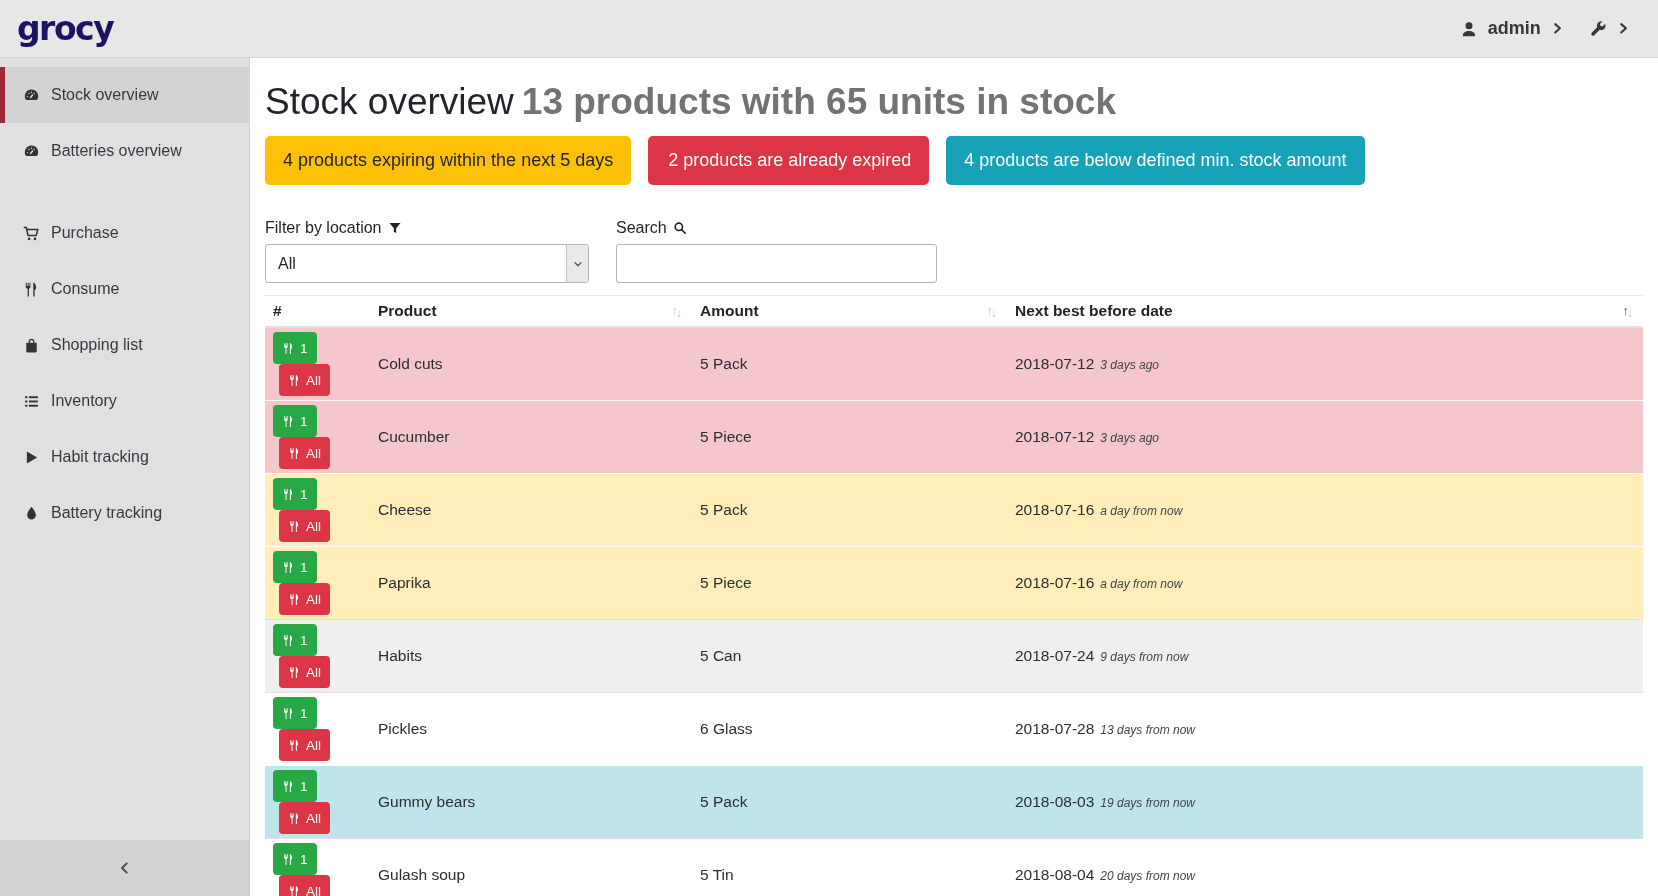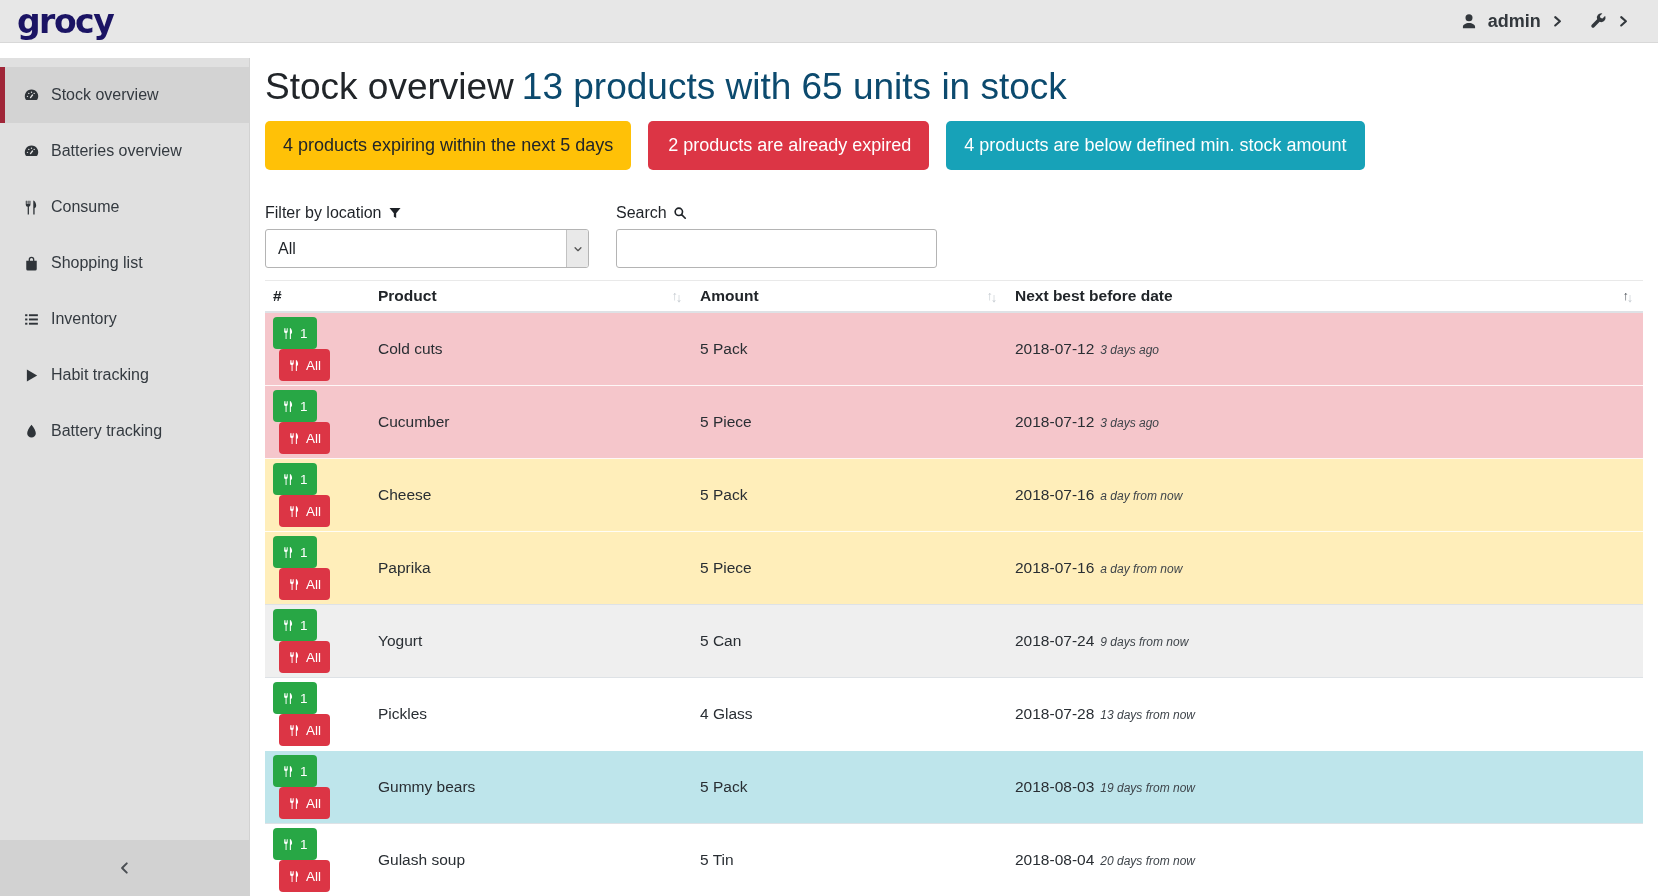--- a/index.html
+++ b/index.html
@@ -7,21 +7,21 @@
   body {
     width:1658px; height:896px; overflow:hidden;
     font-family:"Liberation Sans", sans-serif;
     background:#ffffff; color:#212529;
     position:relative;
   }
   .icon { display:inline-flex; align-items:center; justify-content:center; line-height:0; }
 
   
   .topbar {
-    height:43px; background:#e7e7e7; border-bottom:1px solid #d8d8d8;
+    height:58px; background:#e7e7e7; border-bottom:1px solid #d8d8d8;
     display:flex; align-items:center; justify-content:space-between;
     padding:0 28px 0 17px;
   }
   .logo {
     font-family:"DejaVu Sans", sans-serif;
     font-size:33px; font-weight:800; letter-spacing:-1.5px;
     color:#1b1464; cursor:pointer; user-select:none;
   }
   .topbar-right { display:flex; align-items:center; gap:26px; color:#33383d; }
   .menu-group { display:flex; align-items:center; gap:10px; cursor:pointer; font-size:18px;font-weight:bold; }
@@ -44,21 +44,21 @@
   .nav-chev { position:absolute; right:20px; font-size:13px; color:#3c4146; }
   .sidebar-footer {
     position:absolute; bottom:0; left:0; right:0; height:56px;
     background:#d2d2d2; display:flex; align-items:center; justify-content:center;
     cursor:pointer; color:#4a4e53;
   }
 
   
   .main { margin-left:250px; padding:14px 15px 0 15px; }
   .page-title { margin:8px 0 0 0; font-size:37px; font-weight:500; color:#212529; line-height:1.18; }
-  .page-title .subtitle { color:#0c4a6e; font-weight:400; margin-left:8px; }
+  .page-title .subtitle { color:#737373; font-weight:700; margin-left:8px; }
 
   .alerts { display:flex; gap:17px; margin-top:12px; }
   .alert {
     font-size:18px; padding:13px 18px; border-radius:5px; cursor:pointer; line-height:1.3;
   }
 
   .filter-row { display:flex; margin-top:34px; }
   .filter-col { display:flex; flex-direction:column; }
   .filter-col + .filter-col { margin-left:27px; }
   .field-label { display:flex; align-items:center; gap:6px; font-size:16px; color:#1e2227; margin-bottom:7px; }
@@ -169,20 +169,30 @@
               <circle cx="6.3" cy="13.2" r="1"></circle>
               <circle cx="8.2" cy="9" r="1"></circle>
               <circle cx="12" cy="7.4" r="1"></circle>
               <circle cx="15.8" cy="9" r="1"></circle>
               <rect x="11.1" y="9.8" width="1.9" height="6.5" rx=".95" transform="rotate(38 12 13)"></rect>
             </g>
           </svg>
         </span>
         <span>Batteries overview</span>
       </div>
+      <div class="nav-item gap">
+        <span class="icon ">
+          <svg width="1em" height="1em" viewBox="0 0 24 24">
+            <path fill="none" stroke="currentColor" stroke-width="2.1" stroke-linecap="round" stroke-linejoin="round" d="M1.8 3.5h2.9l2.3 11.2h11.6l2.3-8.4H6.2"></path>
+            <circle cx="8.6" cy="19.6" r="1.8" fill="currentColor"></circle>
+            <circle cx="16.9" cy="19.6" r="1.8" fill="currentColor"></circle>
+          </svg>
+        </span>
+        <span>Purchase</span>
+      </div>
       <div class="nav-item">
         <span class="icon ">
           <svg width="1em" height="1em" viewBox="0 0 24 24">
             <path fill="currentColor" d="M4.6 2a.7.7 0 0 1 .7.7V7h1.2V2.7a.7.7 0 0 1 1.4 0V7h1.2V2.7a.7.7 0 0 1 1.4 0v5.5a3 3 0 0 1-2.1 2.9V22H6.6V11.1a3 3 0 0 1-2.7-3V2.7a.7.7 0 0 1 .7-.7zm10.6 0c2.2 1.3 3.4 4.6 3.4 7.3 0 2-.9 3.3-2.2 3.8V22h-1.9V2.7c0-.5.3-.8.7-.7z"></path>
           </svg>
         </span>
         <span>Consume</span>
       </div>
       <div class="nav-item">
         <span class="icon ">
@@ -383,42 +393,42 @@
               </span>
               <span>1</span>
             </button><button class="btn btn-red">
               <span class="icon ">
                 <svg width="1em" height="1em" viewBox="0 0 24 24">
                   <path fill="currentColor" d="M4.6 2a.7.7 0 0 1 .7.7V7h1.2V2.7a.7.7 0 0 1 1.4 0V7h1.2V2.7a.7.7 0 0 1 1.4 0v5.5a3 3 0 0 1-2.1 2.9V22H6.6V11.1a3 3 0 0 1-2.7-3V2.7a.7.7 0 0 1 .7-.7zm10.6 0c2.2 1.3 3.4 4.6 3.4 7.3 0 2-.9 3.3-2.2 3.8V22h-1.9V2.7c0-.5.3-.8.7-.7z"></path>
                 </svg>
               </span>
               <span>All</span>
             </button></td>
-          <td><span>Yogurt</span></td>
+          <td><span>Habits</span></td>
           <td>5 Can</td>
           <td><span>2018-07-24</span><span class="date-rel">9 days from now</span></td>
         </tr>
         <tr>
           <td><button class="btn btn-green">
               <span class="icon ">
                 <svg width="1em" height="1em" viewBox="0 0 24 24">
                   <path fill="currentColor" d="M4.6 2a.7.7 0 0 1 .7.7V7h1.2V2.7a.7.7 0 0 1 1.4 0V7h1.2V2.7a.7.7 0 0 1 1.4 0v5.5a3 3 0 0 1-2.1 2.9V22H6.6V11.1a3 3 0 0 1-2.7-3V2.7a.7.7 0 0 1 .7-.7zm10.6 0c2.2 1.3 3.4 4.6 3.4 7.3 0 2-.9 3.3-2.2 3.8V22h-1.9V2.7c0-.5.3-.8.7-.7z"></path>
                 </svg>
               </span>
               <span>1</span>
             </button><button class="btn btn-red">
               <span class="icon ">
                 <svg width="1em" height="1em" viewBox="0 0 24 24">
                   <path fill="currentColor" d="M4.6 2a.7.7 0 0 1 .7.7V7h1.2V2.7a.7.7 0 0 1 1.4 0V7h1.2V2.7a.7.7 0 0 1 1.4 0v5.5a3 3 0 0 1-2.1 2.9V22H6.6V11.1a3 3 0 0 1-2.7-3V2.7a.7.7 0 0 1 .7-.7zm10.6 0c2.2 1.3 3.4 4.6 3.4 7.3 0 2-.9 3.3-2.2 3.8V22h-1.9V2.7c0-.5.3-.8.7-.7z"></path>
                 </svg>
               </span>
               <span>All</span>
             </button></td>
           <td><span>Pickles</span></td>
-          <td>4 Glass</td>
+          <td>6 Glass</td>
           <td><span>2018-07-28</span><span class="date-rel">13 days from now</span></td>
         </tr>
         <tr class="row-belowmin">
           <td><button class="btn btn-green">
               <span class="icon ">
                 <svg width="1em" height="1em" viewBox="0 0 24 24">
                   <path fill="currentColor" d="M4.6 2a.7.7 0 0 1 .7.7V7h1.2V2.7a.7.7 0 0 1 1.4 0V7h1.2V2.7a.7.7 0 0 1 1.4 0v5.5a3 3 0 0 1-2.1 2.9V22H6.6V11.1a3 3 0 0 1-2.7-3V2.7a.7.7 0 0 1 .7-.7zm10.6 0c2.2 1.3 3.4 4.6 3.4 7.3 0 2-.9 3.3-2.2 3.8V22h-1.9V2.7c0-.5.3-.8.7-.7z"></path>
                 </svg>
               </span>
               <span>1</span>

